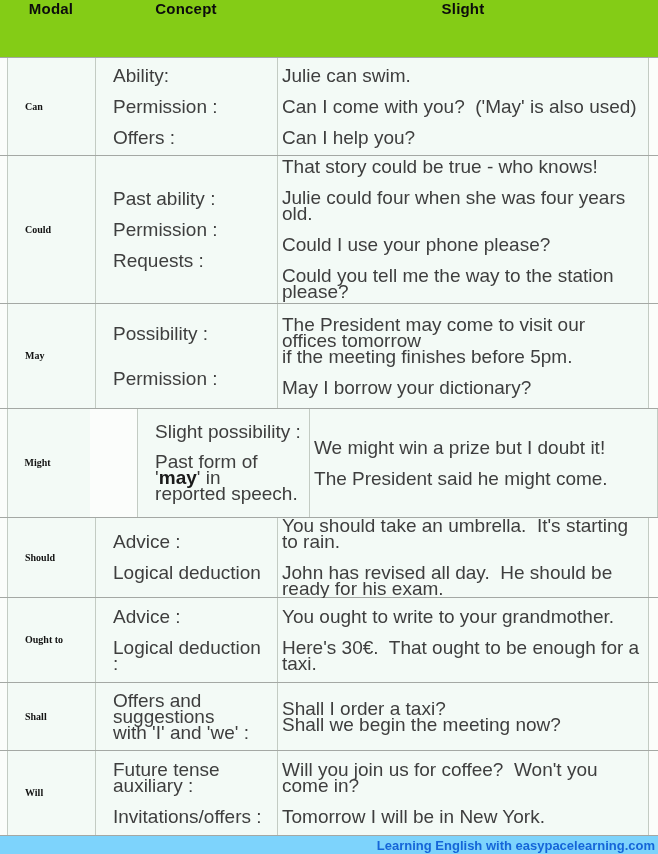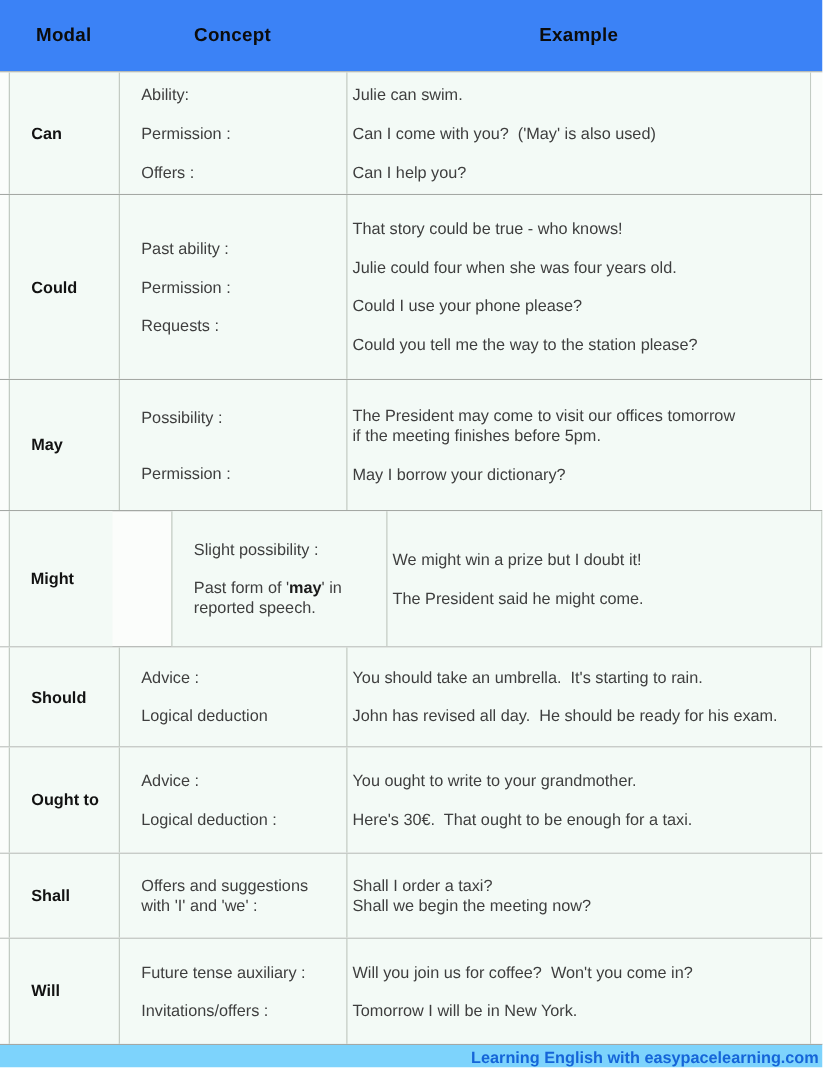--- a/index.html
+++ b/index.html
@@ -4,21 +4,21 @@
 <style>
   html, body { margin: 0; padding: 0; background: #ffffff; }
   body {
     width: 658px; height: 854px;
     font-family: "Liberation Sans", sans-serif;
     overflow: hidden;
   }
   .page { width: 658px; height: 854px; background: #fdfefd; position: relative; }
 
   
-  .header { height: 57px; display: flex; align-items: center; background: #3b82f6; }
+  .header { height: 57px; display: flex; align-items: flex-start; background: #84cc16; }
   .hspacer { width: 7px; }
   .hcol { font-weight: bold; font-size: 15px; color: #0c0c0c; text-align: center; letter-spacing: 0.2px; }
   .hcol-modal   { width: 88px; }
   .hcol-concept { width: 182px; }
   .hcol-example { width: 372px; }
 
   
   .trow {
     display: flex;
     box-sizing: border-box;
@@ -34,24 +34,24 @@
     background: #f3faf6;
     border-left: 1px solid #c3cbc3;
   }
   .cell-modal {
     width: 88px; padding-left: 17px;
   }
   .cell-concept { width: 182px; padding-left: 17px; padding-right: 6px; }
   .cell-example { width: 372px; padding-left: 4px; padding-right: 4px; border-right: 1px solid #c3cbc3; }
 
   .line {
-    font-size: 13px; line-height: 16px; color: #3e3e3e;
+    font-size: 19px; line-height: 16px; color: #3e3e3e;
     white-space: pre-wrap;
   }
-  .modal-line { font-weight: bold; color: #121212; font-size: 13px; }
+  .modal-line { font-weight: bold; color: #121212; font-size: 10px; font-family: Liberation Serif, serif; }
   .line b { color: #1a1a1a; }
 
   
   .row-can      { height: 98px; }
   .row-could    { height: 148px; }
   .row-may      { height: 105px; }
   .row-might    { height: 109px; }
   .row-should   { height: 80px; }
   .row-ought-to { height: 85px; }
   .row-shall    { height: 68px; }
@@ -74,21 +74,21 @@
 </style>
 </head>
 <body>
 
 <div class="page">
 
   <div class="header">
     <div class="hspacer"></div>
     <div class="hcol hcol-modal">Modal</div>
     <div class="hcol hcol-concept">Concept</div>
-    <div class="hcol hcol-example">Example</div>
+    <div class="hcol hcol-example">Slight</div>
   </div>
 
   <div>
       <div class="trow row-can">
         <div class="spacer-left"></div>
         <div class="cell cell-modal">
           <div class="line modal-line">Can</div>
         </div>
         <div class="cell cell-concept">
           <div class="line">Ability:</div>

